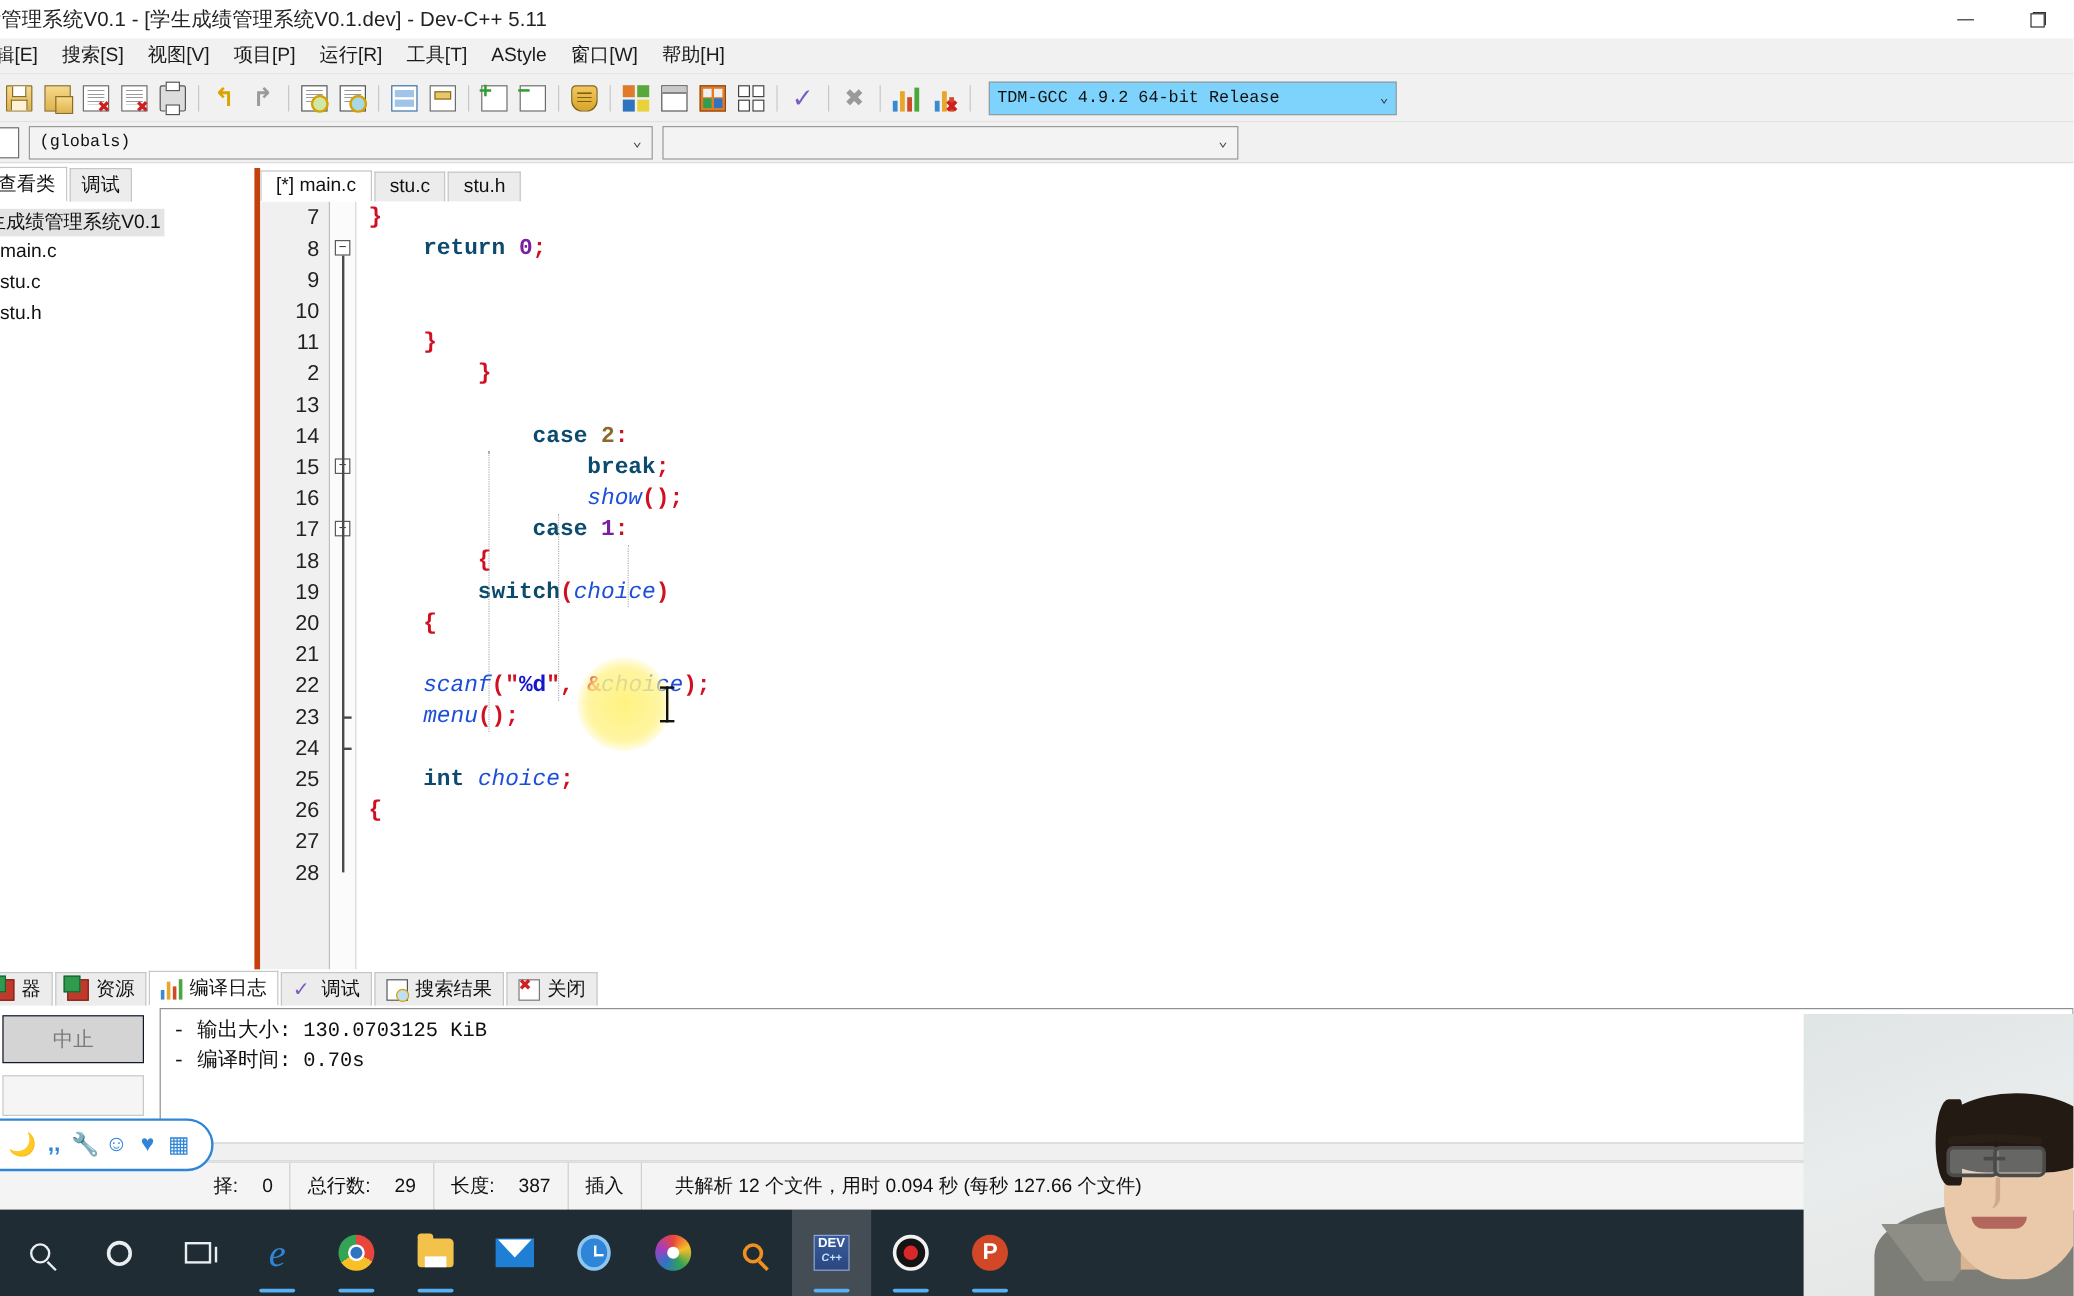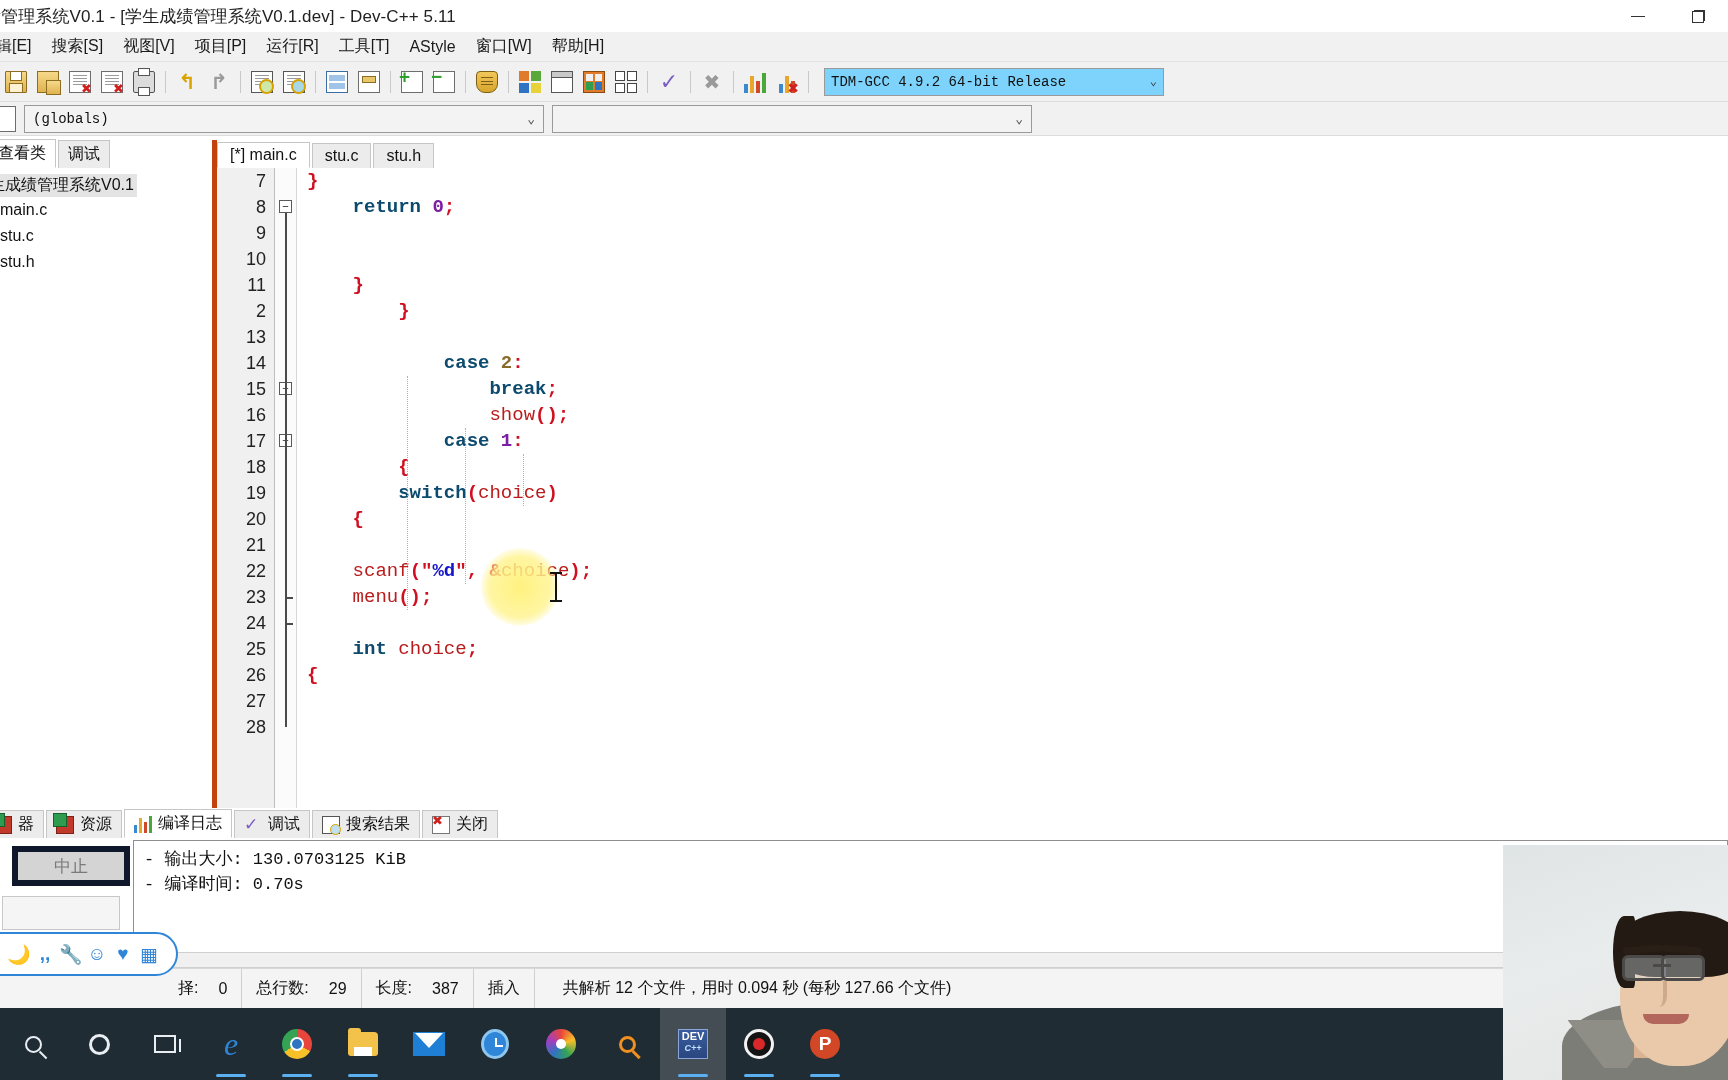--- a/index.html
+++ b/index.html
@@ -182,21 +182,21 @@
     height: 26px; line-height: 26px;
     font-family: "Liberation Mono", "DejaVu Sans Mono", monospace;
     font-size: 19px; color: #111; white-space: pre; padding-left: 10px;
   }
   .kw { color: #0c4a6e; font-weight: bold; }
   .pnc { color: #d01020; font-weight: bold; }
   .str { color: #d01020; font-weight: bold; }
   .fmt { color: #1515cc; font-weight: bold; }
   .num { color: #7a1fa2; font-weight: bold; }
   .num2 { color: #8a6a2a; font-weight: bold; }
-  .fn { color: #b91c1c; }
+  .fn { color: #1d4ed8; font-style: italic; }
   .brace { color: #d01020; font-weight: bold; }
 
   .foldmark {
     position: absolute; left: 4px; width: 13px; height: 13px;
     border: 1.3px solid #5a5a5a; background: #fff; font-size: 11px;
     line-height: 11px; text-align: center; color: #222; font-family: "Liberation Sans", sans-serif;
   }
   .foldline { position: absolute; left: 10px; width: 1.6px; background: #4a4a4a; }
   .foldtick { position: absolute; width: 8px; height: 1.6px; background: #4a4a4a; left: 10px; }
   .indentguide { position: absolute; width: 1px; border-left: 1px dotted #b0b0b0; }
@@ -232,22 +232,22 @@
   .bt-res::after{content:"";position:absolute;left:-4px;top:-4px;width:12px;height:12px;background:#2e9b4f;border:1.2px solid #17612f;}
   .bt-bars{display:flex;align-items:flex-end;gap:1.5px;}
   .bt-bars i{width:3.5px;display:block;}
   .bt-chk{color:#7b5cc4;font-size:17px;font-weight:900;line-height:18px;}
   .bt-search{background:#fff;border:1.2px solid #555;}
   .bt-search::after{content:"";position:absolute;right:-2px;bottom:-2px;width:9px;height:9px;border-radius:50%;background:#bfe0f0;border:1.7px solid #d7a100;}
   .bt-close{background:#fff;border:1.2px solid #777;}
   .bt-close::after{content:"✖";position:absolute;left:-1px;top:-4px;color:#d01f1f;font-size:13px;font-weight:900;}
 
   .abort-btn {
-    position: absolute; left: 12px; top: 38px; width: 118px; height: 40px;
-    background: #d4d4d4; border: 6px solid #0f172a; color: #7a7a7a;
+    position: absolute; left: 2px; top: 38px; width: 118px; height: 40px;
+    background: #d4d4d4; border: 1px solid #0f172a; color: #7a7a7a;
     font-size: 17px; display: flex; align-items: center; justify-content: center;
   }
   .progress-box {
     position: absolute; left: 2px; top: 88px; width: 118px; height: 34px;
     background: #f5f5f5; border: 1px solid #c8c8c8;
   }
   .hint-text {
     position: absolute; left: 0px; top: 128px; font-size: 15px; color: #1a1a1a;
     white-space: nowrap;
   }

